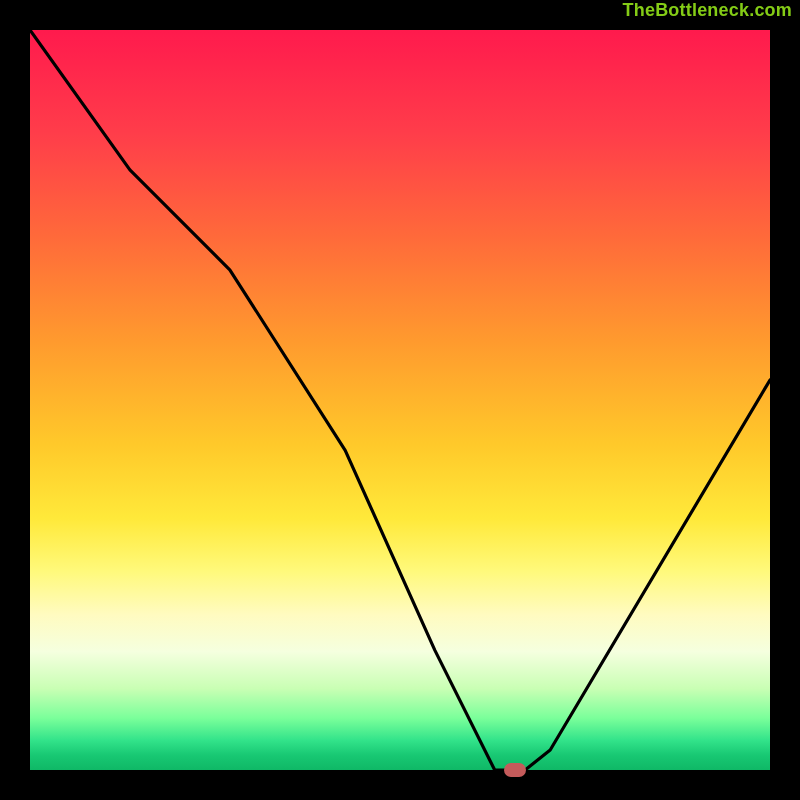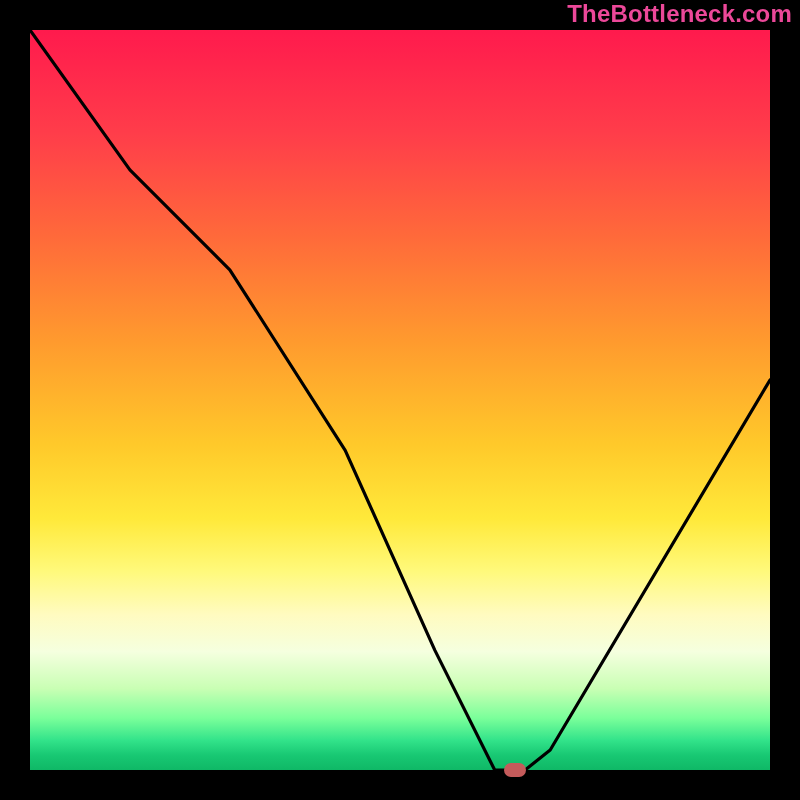--- a/index.html
+++ b/index.html
@@ -14,23 +14,23 @@
   .frame {
     position: relative;
     width: 800px;
     height: 800px;
     background: #000;
   }
   .watermark {
     position: absolute;
     top: 0;
     right: 8px;
-    font-size: 24px;
+    font-size: 18px;
     font-weight: 600;
-    color: #ec4899;
+    color: #84cc16;
     letter-spacing: 0.2px;
     user-select: none;
   }
   .plot {
     position: absolute;
     left: 30px;
     top: 30px;
     width: 740px;
     height: 740px;
     background: linear-gradient(to bottom,

